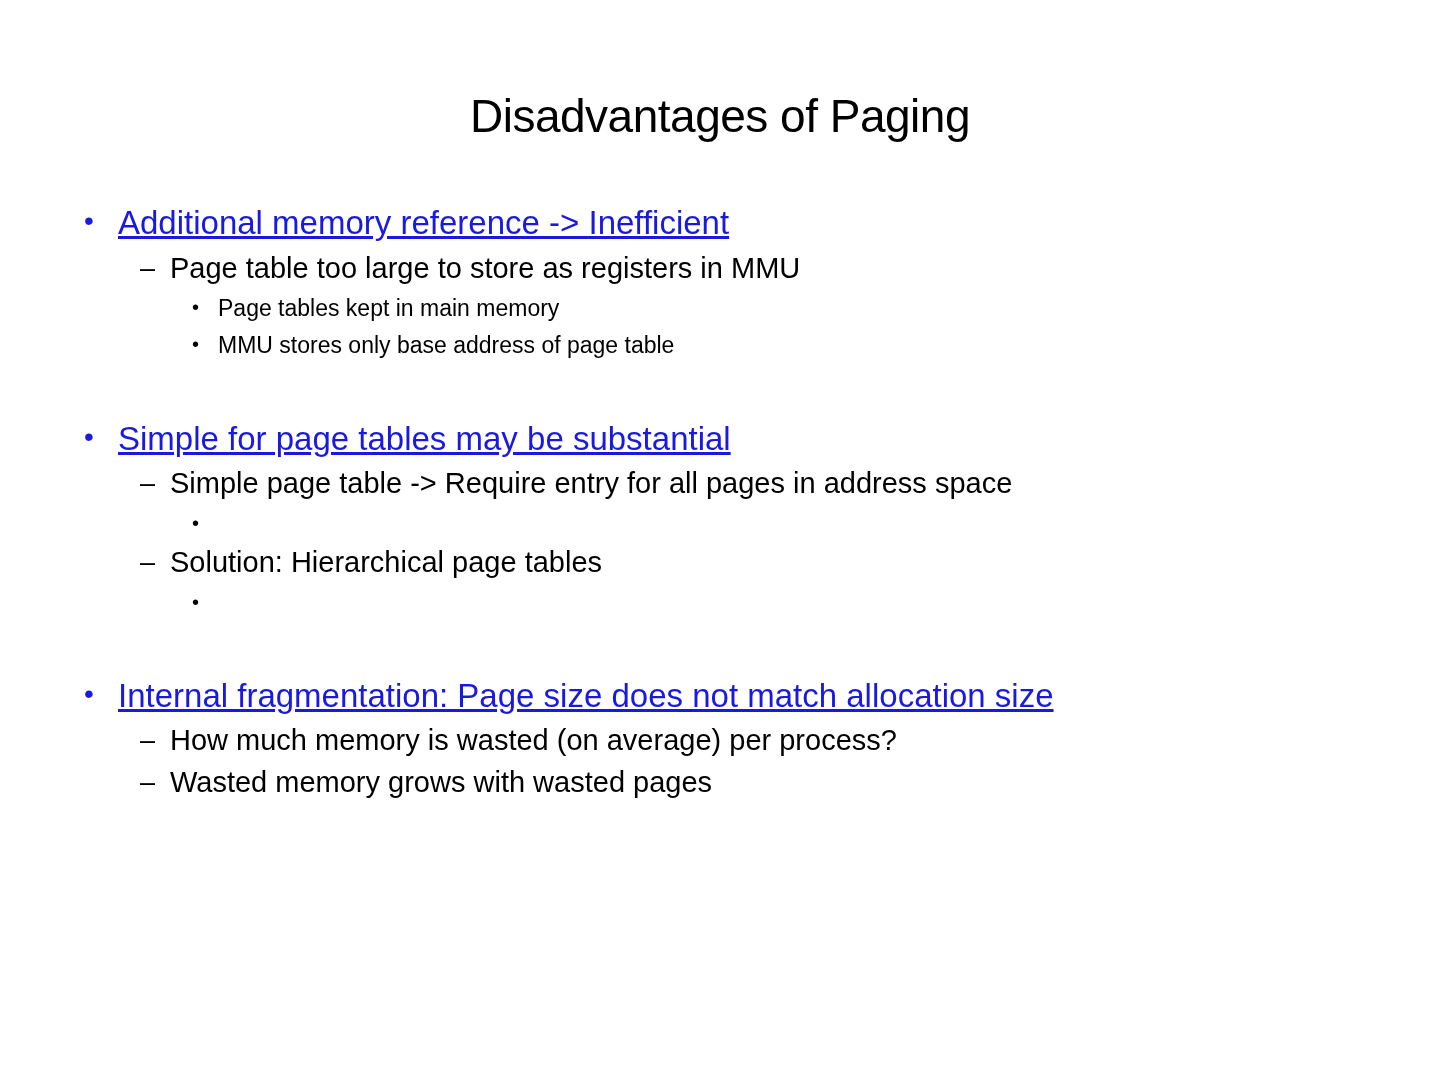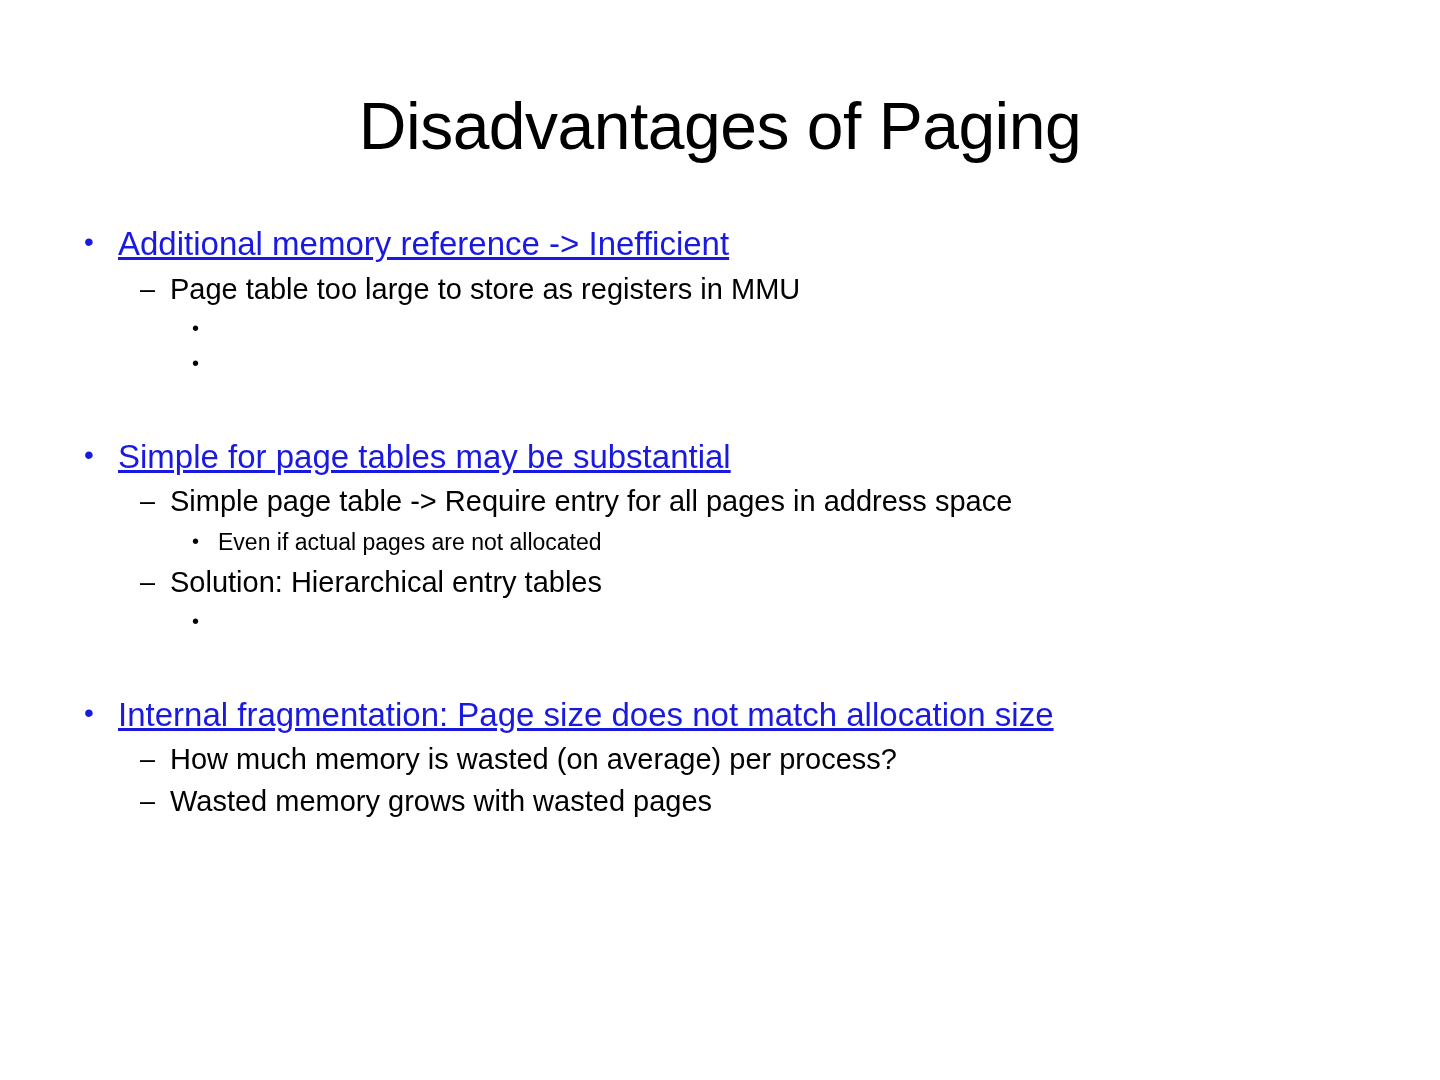--- a/index.html
+++ b/index.html
@@ -15,21 +15,21 @@
     overflow: hidden;
   }
   .slide {
     position: relative;
     width: 1440px;
     height: 1080px;
     box-sizing: border-box;
   }
   .slide-title {
     text-align: center;
-    font-size: 66px;
+    font-size: 46px;
     font-weight: 400;
     line-height: 1.05;
     color: #000000;
     margin: 0;
     padding-top: 92px;
     letter-spacing: -0.5px;
   }
   .content {
     margin-top: 62px;
     padding: 0 72px 0 72px;
@@ -113,42 +113,43 @@
       <div class="l1">
         <span class="bullet">•</span>
         <span class="txt">Additional memory reference -&gt; Inefficient</span>
       </div>
       <div class="l2">
         <span class="bullet">–</span>
         <span class="txt">Page table too large to store as registers in MMU</span>
       </div>
       <div class="l3">
         <span class="bullet">•</span>
+        <span class="txt">Page tables kept in main memory</span>
       </div>
       <div class="l3">
         <span class="bullet">•</span>
+        <span class="txt">MMU stores only base address of page table</span>
       </div>
     </div>
 
     <div class="block">
       <div class="l1">
         <span class="bullet">•</span>
         <span class="txt">Simple for page tables may be substantial</span>
       </div>
       <div class="l2">
         <span class="bullet">–</span>
         <span class="txt">Simple page table -&gt; Require entry for all pages in address space</span>
       </div>
       <div class="l3">
         <span class="bullet">•</span>
-        <span class="txt">Even if actual pages are not allocated</span>
       </div>
       <div class="l2">
         <span class="bullet">–</span>
-        <span class="txt">Solution: Hierarchical entry tables</span>
+        <span class="txt">Solution: Hierarchical page tables</span>
       </div>
       <div class="l3">
         <span class="bullet">•</span>
       </div>
     </div>
 
     <div class="block">
       <div class="l1">
         <span class="bullet">•</span>
         <span class="txt">Internal fragmentation: Page size does not match allocation size</span>

